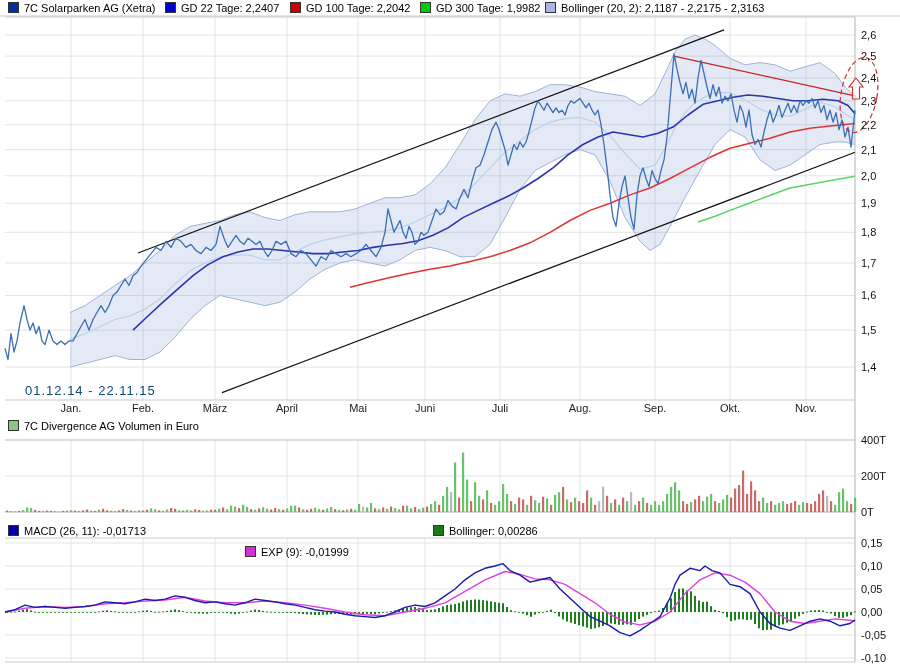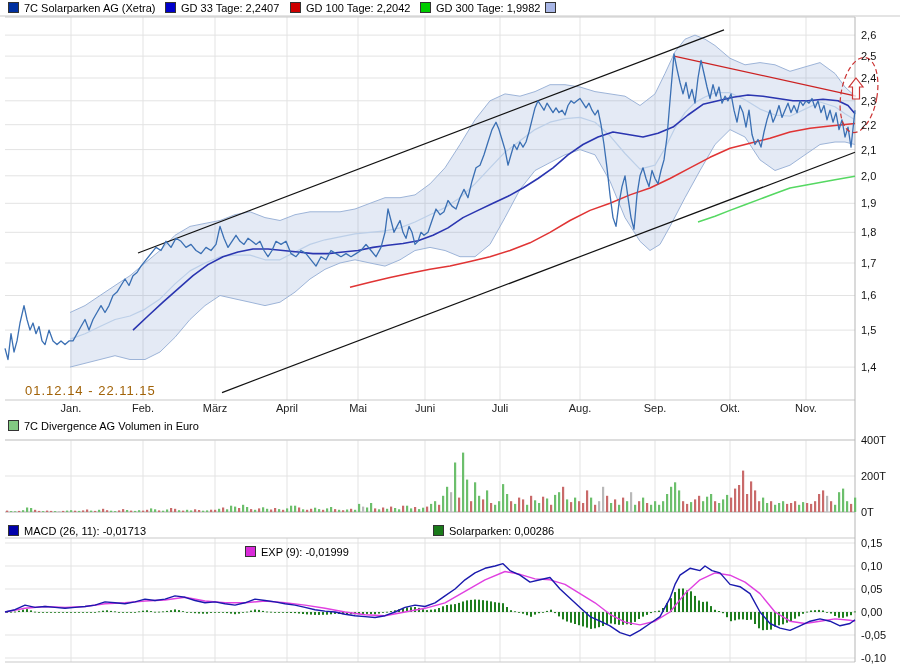--- a/index.html
+++ b/index.html
@@ -4,36 +4,36 @@
 <style>
   html,body{margin:0;padding:0;background:#fff;}
   #stage{position:relative;width:900px;height:670px;background:#fff;overflow:hidden;
          font-family:"Liberation Sans", sans-serif;color:#000;}
   .legend-item{position:absolute;top:2px;height:13px;line-height:13px;font-size:11px;white-space:nowrap;}
   .legend-item .sq{display:inline-block;width:9px;height:9px;border:1px solid #333;
                    vertical-align:-1px;margin-right:5px;}
   .sub-legend{position:absolute;height:13px;line-height:13px;font-size:11px;white-space:nowrap;}
   .sub-legend .sq{display:inline-block;width:9px;height:9px;border:1px solid #333;
                   vertical-align:-1px;margin-right:5px;}
-  #date-range{position:absolute;left:25px;top:383px;font-size:13px;letter-spacing:1px;color:#a16207;}
+  #date-range{position:absolute;left:25px;top:383px;font-size:13px;letter-spacing:1px;color:#0c4a6e;}
   svg{position:absolute;left:0;top:0;}
   svg text{font-family:"Liberation Sans", sans-serif;font-size:11px;fill:#111;}
   svg text.month{fill:#222;}
 </style>
 </head>
 <body>
 
 <div id="stage">
 
   <div>
     <span class="legend-item" style="left:8px"><span class="sq" style="background: rgb(0, 48, 160);"></span><span>7C Solarparken AG (Xetra)</span></span>
-    <span class="legend-item" style="left:165px"><span class="sq" style="background: rgb(0, 0, 204);"></span><span>GD 33 Tage: 2,2407</span></span>
+    <span class="legend-item" style="left:165px"><span class="sq" style="background: rgb(0, 0, 204);"></span><span>GD 22 Tage: 2,2407</span></span>
     <span class="legend-item" style="left:290px"><span class="sq" style="background: rgb(204, 0, 0);"></span><span>GD 100 Tage: 2,2042</span></span>
     <span class="legend-item" style="left:420px"><span class="sq" style="background: rgb(0, 204, 0);"></span><span>GD 300 Tage: 1,9982</span></span>
-    <span class="legend-item" style="left:545px"><span class="sq" style="background: rgb(168, 182, 230);"></span></span>
+    <span class="legend-item" style="left:545px"><span class="sq" style="background: rgb(168, 182, 230);"></span><span>Bollinger (20, 2): 2,1187 - 2,2175 - 2,3163</span></span>
   </div>
 
   <svg id="chart-svg" width="900" height="670" viewBox="0 0 900 670">
       <g>
         <line x1="71" y1="17" x2="71" y2="400" stroke="#e3e3e3" stroke-width="1"></line>
         <line x1="71" y1="440" x2="71" y2="512" stroke="#e3e3e3" stroke-width="1"></line>
         <line x1="71" y1="538" x2="71" y2="662" stroke="#e3e3e3" stroke-width="1"></line>
         <line x1="143" y1="17" x2="143" y2="400" stroke="#e3e3e3" stroke-width="1"></line>
         <line x1="143" y1="440" x2="143" y2="512" stroke="#e3e3e3" stroke-width="1"></line>
         <line x1="143" y1="538" x2="143" y2="662" stroke="#e3e3e3" stroke-width="1"></line>
@@ -599,16 +599,16 @@
 
   <div id="date-range">01.12.14 - 22.11.15</div>
 
   <div class="sub-legend" style="left:8px;top:420px">
     <span class="sq" style="background: rgb(130, 201, 130);"></span><span>7C Divergence AG Volumen in Euro</span>
   </div>
 
   <div>
     <span class="sub-legend" style="left:8px;top:525px"><span class="sq" style="background: rgb(0, 0, 170);"></span><span>MACD (26, 11): -0,01713</span></span>
     <span class="sub-legend" style="left:245px;top:546px"><span class="sq" style="background: rgb(217, 43, 217);"></span><span>EXP (9): -0,01999</span></span>
-    <span class="sub-legend" style="left:433px;top:525px"><span class="sq" style="background: rgb(26, 122, 26);"></span><span>Solarparken: 0,00286</span></span>
+    <span class="sub-legend" style="left:433px;top:525px"><span class="sq" style="background: rgb(26, 122, 26);"></span><span>Bollinger: 0,00286</span></span>
   </div>
 
 </div>
 
 </body></html>

